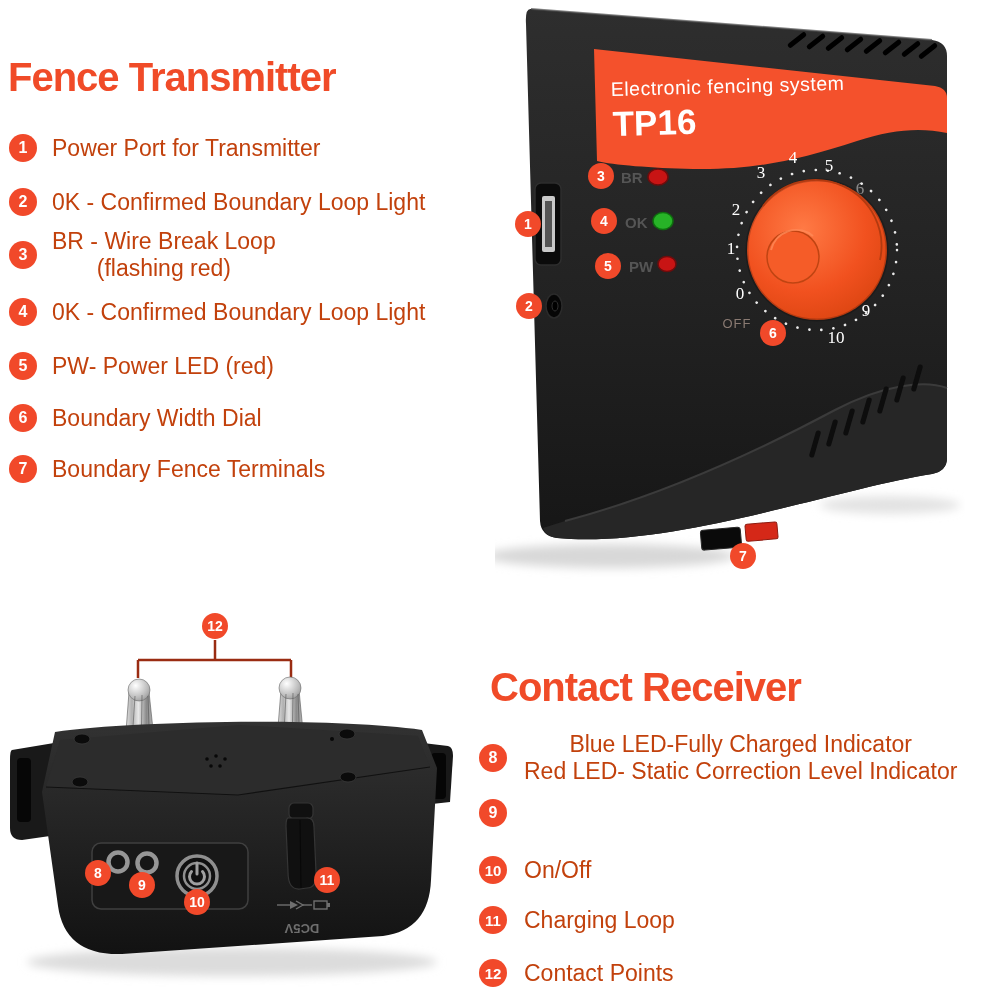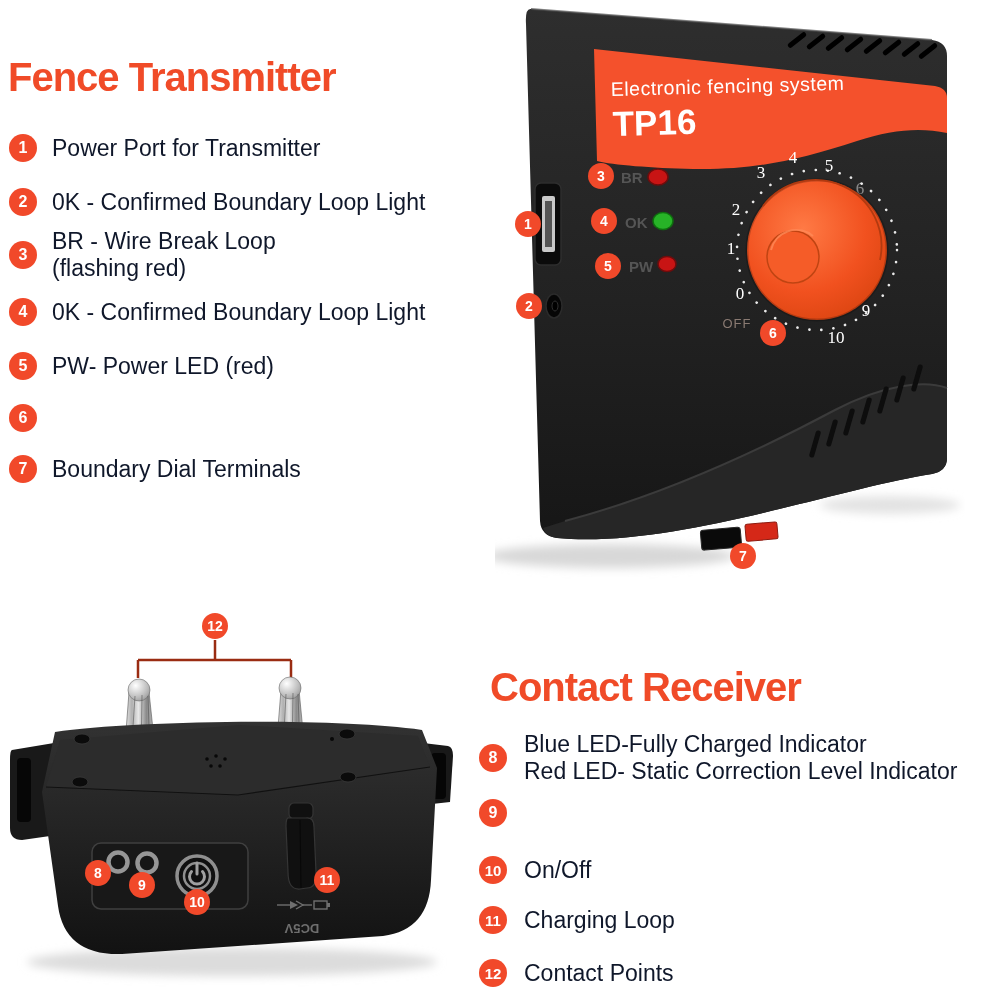--- a/index.html
+++ b/index.html
@@ -1,25 +1,25 @@
 <!DOCTYPE html>
 <html><head>
 <meta charset="utf-8">
 <style>
   html,body{margin:0;padding:0;background:#fff;}
   .canvas{position:relative;width:1000px;height:1000px;background:#ffffff;overflow:hidden;
-          font-family:"Liberation Sans",sans-serif;}
+          font-family:"Liberation Sans",sans-serif;text-align:center;}
   .section-title{position:absolute;font-size:40px;font-weight:bold;color:#f04b28;
                  letter-spacing:-1px;white-space:nowrap;}
   .callout-item{position:absolute;display:flex;align-items:center;}
   .badge{width:28px;height:28px;border-radius:50%;background:#f1492a;color:#ffffff;
          font-weight:bold;font-size:16px;display:flex;align-items:center;justify-content:center;
          flex:0 0 28px;line-height:1;}
   .badge.small-num{font-size:15px;}
-  .item-label{font-size:23px;color:#0f172a;line-height:27px;white-space:pre-line;}
+  .item-label{font-size:23px;color:#c2410c;line-height:27px;white-space:pre-line;}
   .left-list .callout-item{left:9px;}
   .left-list .item-label{margin-left:15px;}
   .right-list .callout-item{left:479px;}
   .right-list .item-label{margin-left:17px;}
   svg{position:absolute;}
   svg text{font-family:"Liberation Sans",sans-serif;}
   text.dialnum{font-family:"Liberation Serif",serif;font-size:17px;fill:#ffffff;}
   text.badge-num{fill:#ffffff;font-weight:bold;font-size:14px;}
 </style>
 </head>
@@ -46,24 +46,25 @@
     <div class="callout-item" style="top:298px;">
       <span class="badge">4</span>
       <span class="item-label">0K - Confirmed Boundary Loop Light</span>
     </div>
     <div class="callout-item" style="top:352px;">
       <span class="badge">5</span>
       <span class="item-label">PW- Power LED (red)</span>
     </div>
     <div class="callout-item" style="top:404px;">
       <span class="badge">6</span>
+      <span class="item-label">Boundary Width Dial</span>
     </div>
     <div class="callout-item" style="top:455px;">
       <span class="badge">7</span>
-      <span class="item-label">Boundary Dial Terminals</span>
+      <span class="item-label">Boundary Fence Terminals</span>
     </div>
   </div>
 
   <div class="section-title" style="left:490px;top:665px;">Contact Receiver</div>
 
   <div class="right-list">
     <div class="callout-item" style="top:731px;height:54px;">
       <span class="badge">8</span>
       <span class="item-label">Blue LED-Fully Charged Indicator
 Red LED- Static Correction Level Indicator</span>

